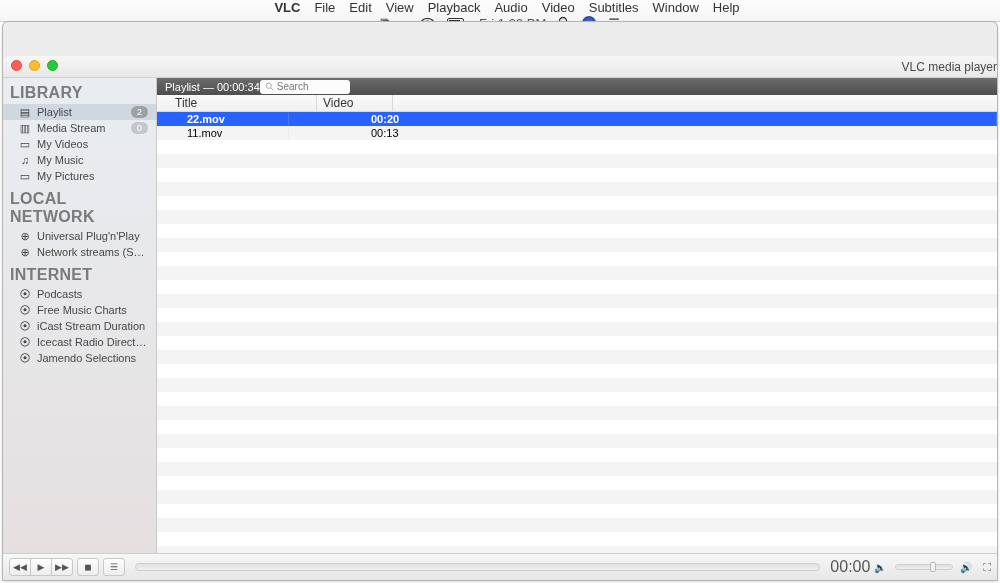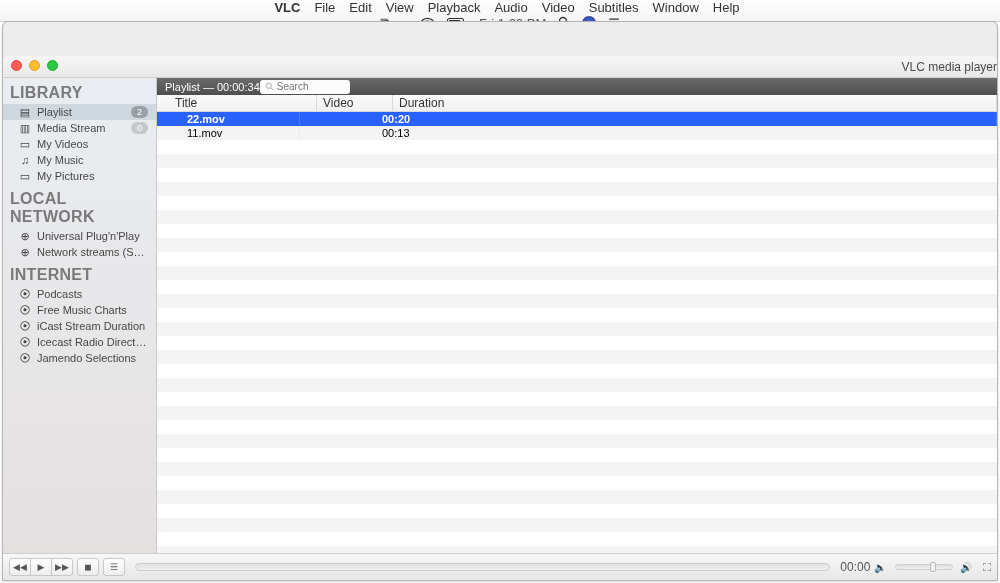--- a/index.html
+++ b/index.html
@@ -43,34 +43,34 @@
 
 .columns { height: 17px; background: linear-gradient(#fafafa,#f1f1f1); border-bottom: 1px solid #d9d9d9; display: flex; font-size: 12px; color: #333; }
 .col { border-right: 1px solid #d9d9d9; padding: 2px 6px; display: flex; align-items: center; }
 .col-title { width: 160px; padding-left: 18px; }
 .col-author { width: 76px; }
 .col-duration { flex: 1; }
 
 .rows { flex: 1; overflow: auto; background: repeating-linear-gradient(#fff 0, #fff 14px, #f4f4f4 14px, #f4f4f4 28px); font-size: 11px; }
 .row { height: 14px; display: flex; align-items: center; }
 .row.selected { background: #2a62ff; color: #fff; font-weight: 600; }
-.row .cell-title { width: 143px; padding-left: 30px; border-right: 1px solid rgba(0,0,0,0.04); }
+.row .cell-title { width: 132px; padding-left: 30px; border-right: 1px solid rgba(0,0,0,0.04); }
 .row .cell-author { width: 76px; padding-left: 6px; border-right: 1px solid rgba(0,0,0,0.04); }
 .row .cell-duration { flex: 1; padding-left: 6px; }
 .row.selected .cell-title, .row.selected .cell-author, .row.selected .cell-duration { border-right: 1px solid rgba(255,255,255,0.15); }
 
 
 .controls { height: 27px; background: linear-gradient(#f7f7f7,#e7e7e7); border-top: 1px solid #cfcfcf; display: flex; align-items: center; padding: 0 6px; gap: 4px; font-size: 11px; color: #666; }
 .btn { width: 22px; height: 18px; border: 1px solid #c8c8c8; border-radius: 3px; background: linear-gradient(#fefefe,#ededed); display: inline-flex; align-items: center; justify-content: center; font-size: 9px; color: #555; cursor: default; }
 .btn-group { display: inline-flex; }
 .btn-group .btn { border-radius: 0; margin-left: -1px; }
 .btn-group .btn:first-child { border-radius: 3px 0 0 3px; margin-left: 0; }
 .btn-group .btn:last-child { border-radius: 0 3px 3px 0; }
 .seek { flex: 1; height: 8px; background: linear-gradient(#e2e2e2,#efefef); border: 1px solid #cfcfcf; border-radius: 4px; margin: 0 6px; }
-.time { font-variant-numeric: tabular-nums; color: #555; font-size: 12px; }
+.time { font-variant-numeric: tabular-nums; color: #555; font-size: 16px; }
 .vol { width: 58px; height: 6px; background: linear-gradient(#dedede,#f0f0f0); border: 1px solid #cfcfcf; border-radius: 3px; position: relative; margin: 0 4px; }
 .vol .thumb { position: absolute; right: 16px; top: -3px; width: 6px; height: 10px; background: #f3f3f3; border: 1px solid #b9b9b9; border-radius: 2px; }
 .spk { font-size: 10px; color: #777; }
 .fs { font-size: 11px; color: #666; margin-left: 6px; }
 </style>
 </head>
 <body>
 
 <div class="menubar">
   <div class="menubar-left">
@@ -188,21 +188,20 @@
           <svg width="9" height="9" viewBox="0 0 12 12">
               <circle cx="5" cy="5" r="3.5" fill="none" stroke="#aaa" stroke-width="1.3"></circle>
               <line x1="8" y1="8" x2="11" y2="11" stroke="#aaa" stroke-width="1.3"></line>
             </svg>
           <input placeholder="Search" style="">
         </div>
       </div>
       <div class="columns">
         <div class="col col-title">Title</div>
         <div class="col col-author">Video</div>
-        <div class="col col-duration">Duration</div>
       </div>
       <div class="rows" id="rows">
           <div class="row selected">
             <div class="cell-title">22.mov</div>
             <div class="cell-author"></div>
             <div class="cell-duration">00:20</div>
           </div>
           <div class="row">
             <div class="cell-title">11.mov</div>
             <div class="cell-author"></div>

